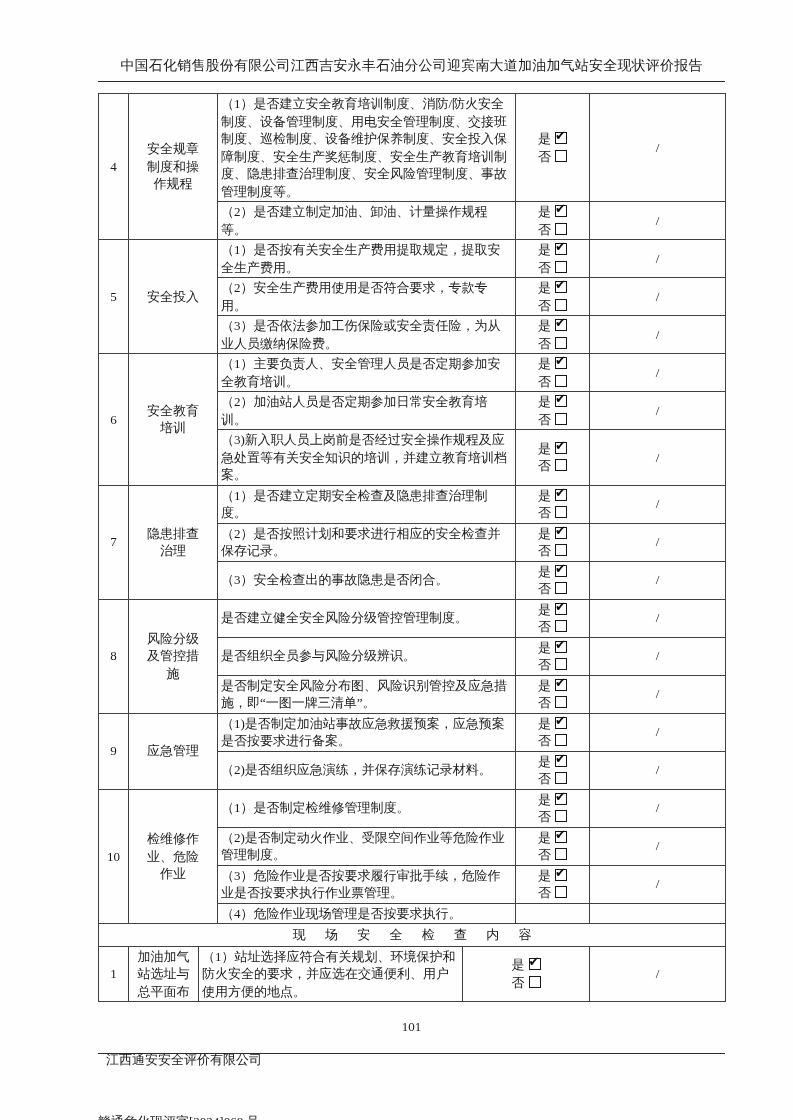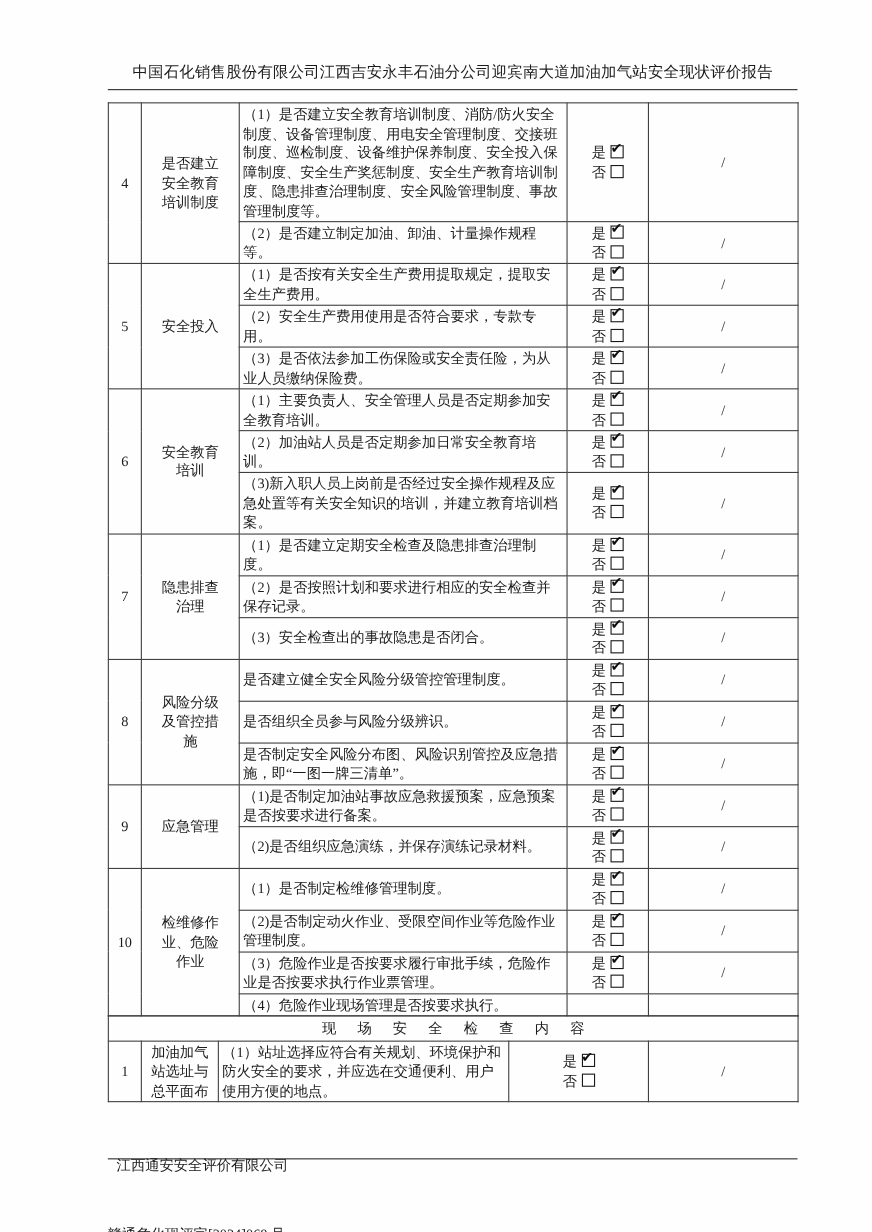--- a/index.html
+++ b/index.html
@@ -58,21 +58,21 @@
       <colgroup>
         <col style="width:30px">
           <col style="width:89px">
           <col style="width:298px">
           <col style="width:74px">
           <col style="width:136px">
       </colgroup>
       <tbody id="t1-body">
           <tr>
             <td class="c-no" rowspan="2">4</td>
-            <td class="c-item" rowspan="2">是否建立安全教育培训制度</td>
+            <td class="c-item" rowspan="2">安全规章制度和操作规程</td>
             <td class="c-content">（1）是否建立安全教育培训制度、消防/防火安全制度、设备管理制度、用电安全管理制度、交接班制度、巡检制度、设备维护保养制度、安全投入保障制度、安全生产奖惩制度、安全生产教育培训制度、隐患排查治理制度、安全风险管理制度、事故管理制度等。</td>
             <td class="c-result"><span class="result-block"><span class="opt"><span>是</span><span class="cb checked"></span></span><span class="opt"><span>否</span><span class="cb"></span></span></span></td>
             <td class="c-problem">/</td>
           </tr>
           <tr>
             <td class="c-content">（2）是否建立制定加油、卸油、计量操作规程等。</td>
             <td class="c-result"><span class="result-block"><span class="opt"><span>是</span><span class="cb checked"></span></span><span class="opt"><span>否</span><span class="cb"></span></span></span></td>
             <td class="c-problem">/</td>
           </tr>
           <tr>
@@ -199,18 +199,19 @@
             <td class="c-item">加油加气站选址与总平面布</td>
             <td class="c-content">（1）站址选择应符合有关规划、环境保护和防火安全的要求，并应选在交通便利、用户使用方便的地点。</td>
             <td class="c-result"><span class="result-block"><span class="opt"><span>是</span><span class="cb checked"></span></span><span class="opt"><span>否</span><span class="cb"></span></span></span></td>
             <td class="c-problem">/</td>
           </tr>
         </tbody>
     </table>
 
   </div>
 
+  <div class="page-number">101</div>
   <hr class="footer-rule">
   <div class="footer">
     <span class="footer-left">江西通安安全评价有限公司</span>
     <span class="footer-right">赣通危化现评字[2024]068 号</span>
   </div>
 </div>
 
 </body></html>

